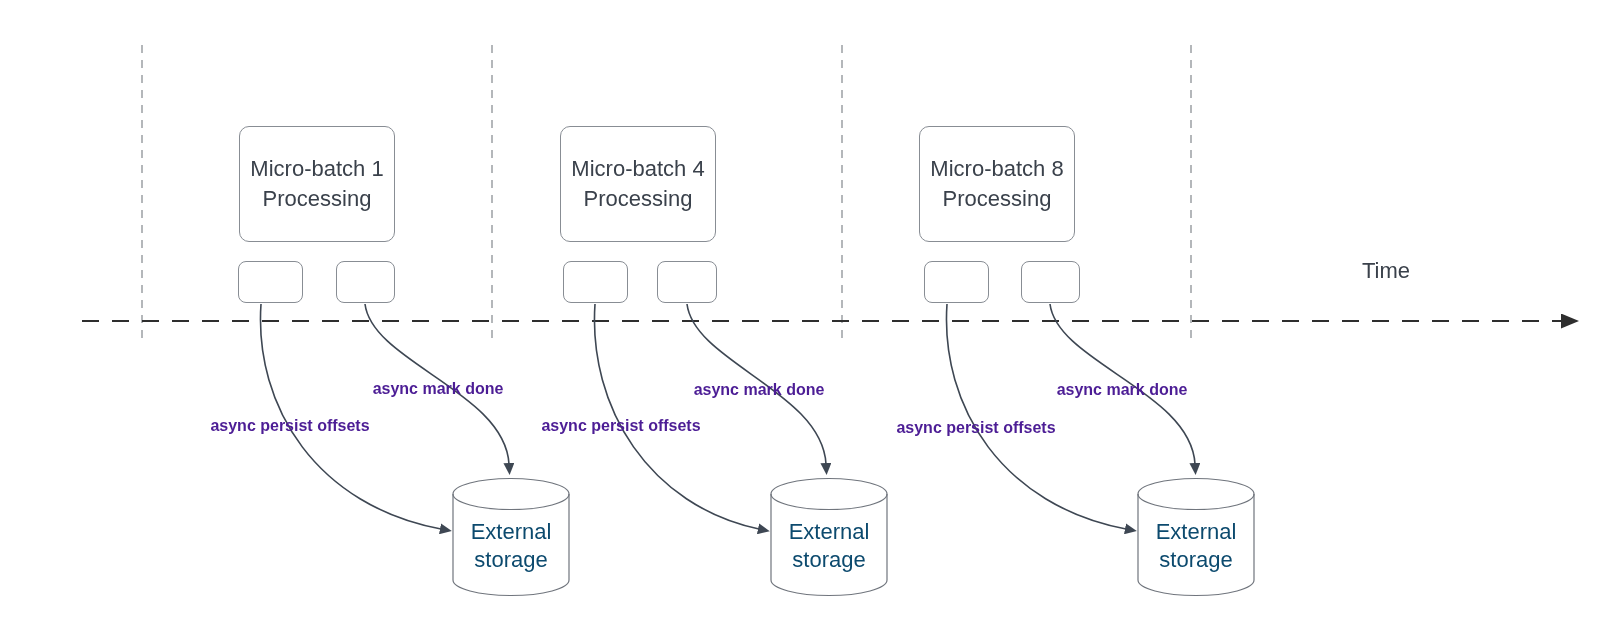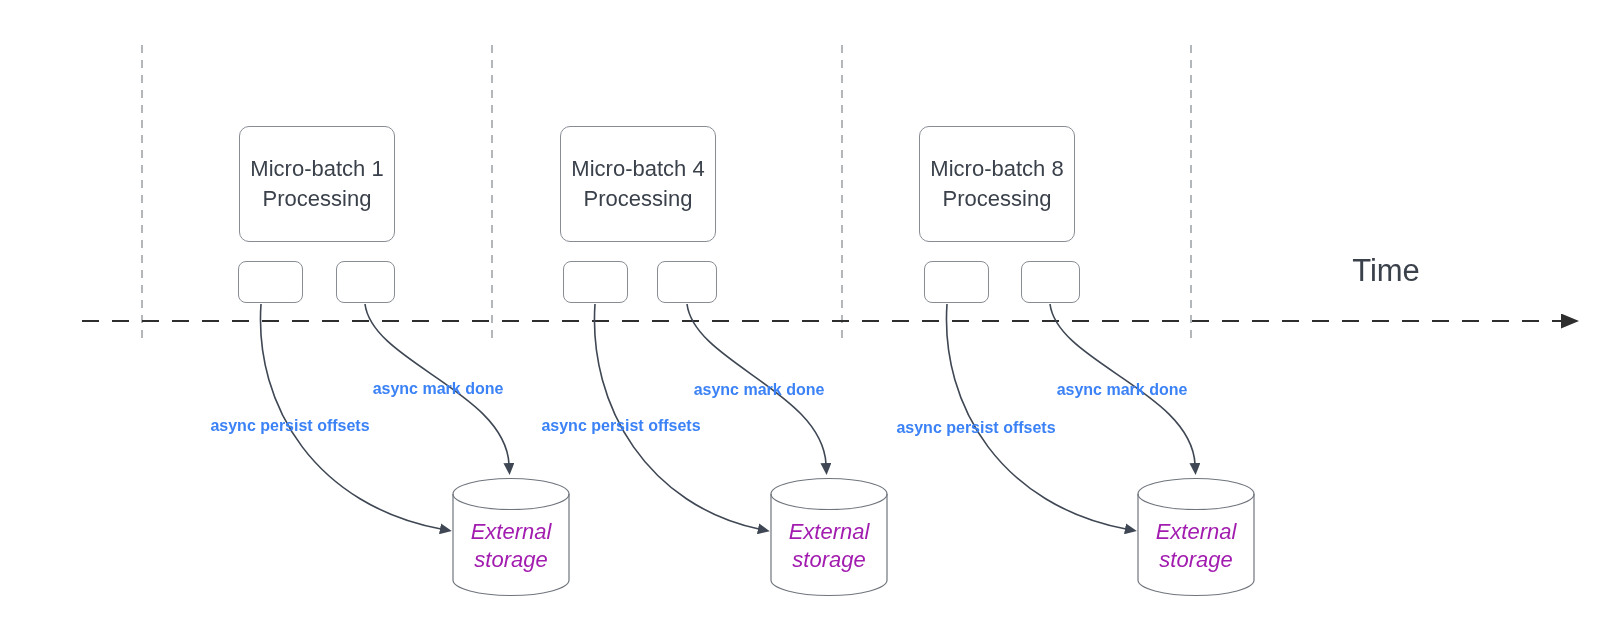--- a/index.html
+++ b/index.html
@@ -43,51 +43,50 @@
     border-radius: 8px;
     background: #ffffff;
   }
   .conn-label {
     position: absolute;
     transform: translateX(-50%);
     white-space: nowrap;
     font-weight: bold;
     font-size: 16px;
     line-height: 17px;
-    color: #3b82f6;
+    color: #4c1d95;
   }
   .cylinder {
     position: absolute;
     top: 477px;
     width: 118px;
     height: 120px;
   }
   .cylinder svg { position: absolute; left: 0; top: 0; }
   .storage-text {
     position: absolute;
     left: 0; top: 0;
     width: 118px; height: 120px;
     box-sizing: border-box;
     padding-top: 18px;
     display: flex;
     align-items: center;
     justify-content: center;
     text-align: center;
-    color: #a21caf;
+    color: #0c4a6e;
     font-size: 22px;
     line-height: 28px;
-    font-style: italic;
   }
   .multiline { white-space: pre-line; }
   .time-label {
     position: absolute;
     left: 1386px;
     top: 258px;
     transform: translateX(-50%);
-    font-size: 31px;
+    font-size: 22px;
     line-height: 26px;
     color: #3a414b;
     white-space: nowrap;
   }
 </style>
 </head>
 <body>
 
 <div class="canvas">
 

